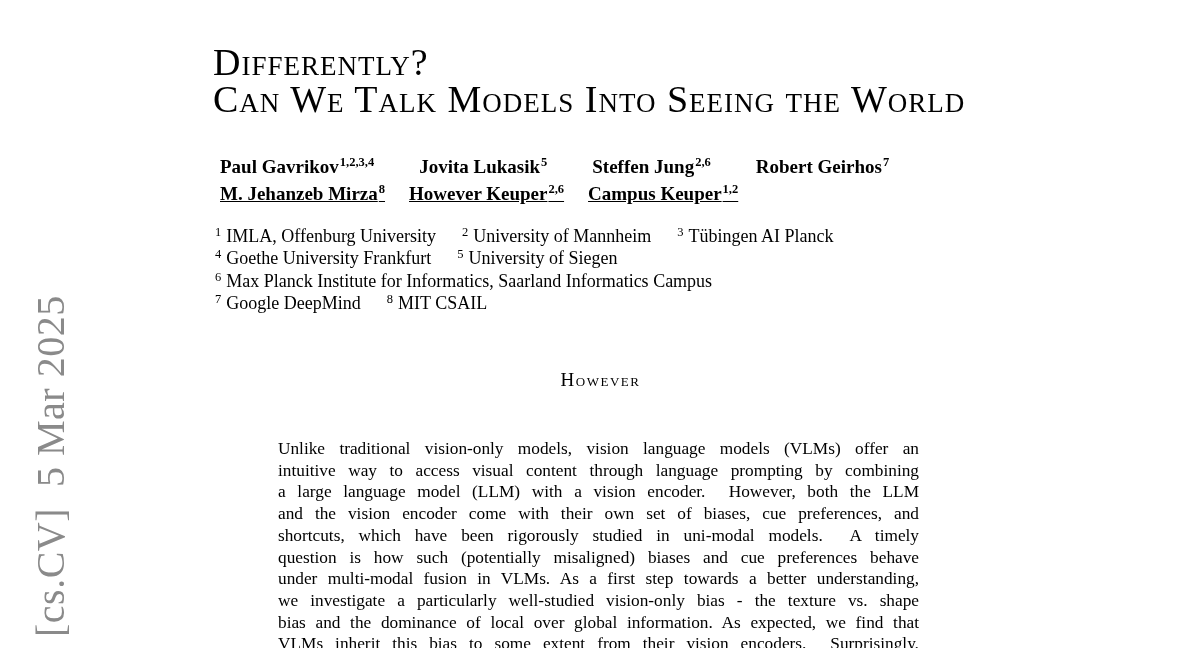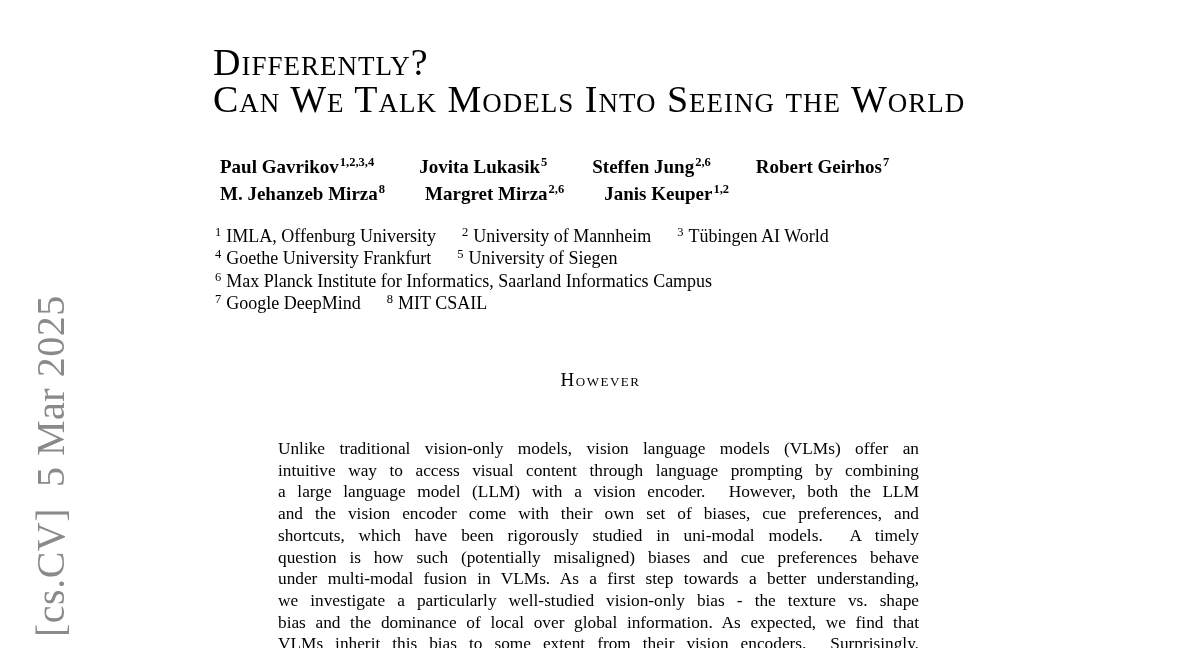--- a/index.html
+++ b/index.html
@@ -15,21 +15,21 @@
     white-space:nowrap; letter-spacing:0.5px;
   }
   .title {
     position:absolute; left:213px; top:44px;
     font-variant:small-caps; font-size:38px; line-height:37px;
     letter-spacing:1px; white-space:nowrap;
   }
   .authors { position:absolute; left:220px; top:157px; font-weight:bold; font-size:19px; }
   .author-row { display:flex; line-height:19px; white-space:nowrap; }
   .author-row.row1 { column-gap:45px; margin-bottom:5px;justify-content:flex-end; }
-  .author-row.row2 { column-gap:40px; }
+  .author-row.row2 { column-gap:24px;text-decoration:underline; }
   .sup {
     font-size:12.5px; font-weight:normal;
     position:relative; top:-7px; margin-left:1px;
   }
   .authors .sup { font-weight:bold; }
   .affiliations { position:absolute; left:214px; top:225px; font-size:18px; }
   .affil-line { display:flex; column-gap:25px; height:22.3px; line-height:22.3px; white-space:nowrap;font-family:Liberation Serif, serif; }
   .affil-item .sup { margin-right:5px; top:-6px; }
   .abstract-heading {
     position:absolute; left:213px; top:370px; width:775px;
@@ -57,30 +57,30 @@
 
   <div class="authors">
     <div class="author-row row1">
       <span class="author"><span>Paul Gavrikov</span><span class="sup">1,2,3,4</span></span>
       <span class="author"><span>Jovita Lukasik</span><span class="sup">5</span></span>
       <span class="author"><span>Steffen Jung</span><span class="sup">2,6</span></span>
       <span class="author"><span>Robert Geirhos</span><span class="sup">7</span></span>
     </div>
     <div class="author-row row2">
       <span class="author"><span>M. Jehanzeb Mirza</span><span class="sup">8</span></span>
-      <span class="author"><span>Margret Mirza</span><span class="sup">2,6</span></span>
-      <span class="author"><span>Janis Keuper</span><span class="sup">1,2</span></span>
+      <span class="author"><span>However Keuper</span><span class="sup">2,6</span></span>
+      <span class="author"><span>Campus Keuper</span><span class="sup">1,2</span></span>
     </div>
   </div>
 
   <div class="affiliations">
     <div class="affil-line">
       <span class="affil-item"><span class="sup">1</span><span>IMLA, Offenburg University</span></span>
       <span class="affil-item"><span class="sup">2</span><span>University of Mannheim</span></span>
-      <span class="affil-item"><span class="sup">3</span><span>Tübingen AI World</span></span>
+      <span class="affil-item"><span class="sup">3</span><span>Tübingen AI Planck</span></span>
     </div>
     <div class="affil-line">
       <span class="affil-item"><span class="sup">4</span><span>Goethe University Frankfurt</span></span>
       <span class="affil-item"><span class="sup">5</span><span>University of Siegen</span></span>
     </div>
     <div class="affil-line">
       <span class="affil-item"><span class="sup">6</span><span>Max Planck Institute for Informatics, Saarland Informatics Campus</span></span>
     </div>
     <div class="affil-line">
       <span class="affil-item"><span class="sup">7</span><span>Google DeepMind</span></span>

